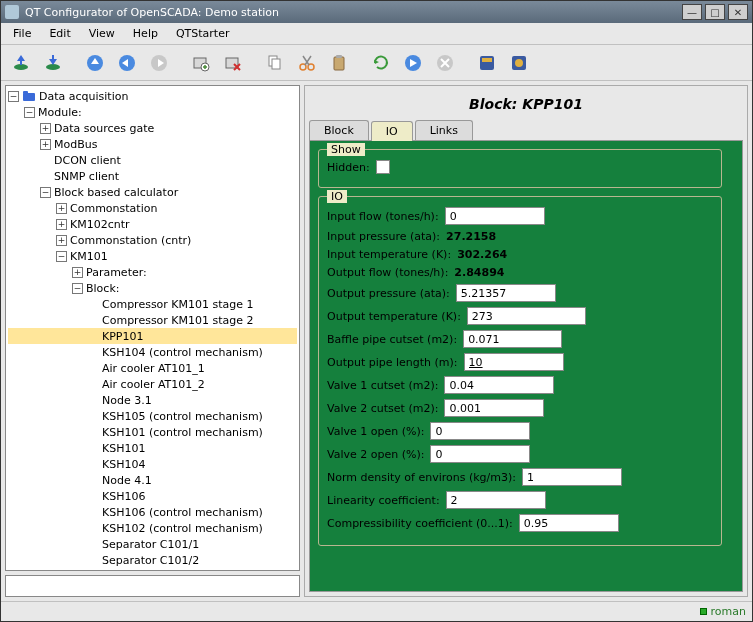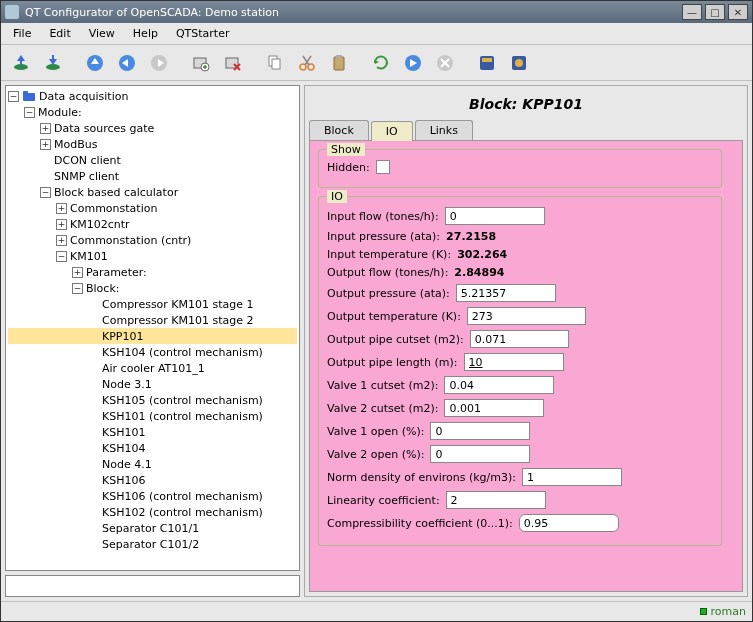--- a/index.html
+++ b/index.html
@@ -23,21 +23,21 @@
 .expander { width: 11px; height: 11px; border: 1px solid #777; background: #fff; display: flex; align-items: center; justify-content: center; font-size: 9px; line-height: 1; margin-right: 3px; color: #333; }
 .expander.blank { border: none; background: transparent; }
 .tree-icon { width: 14px; height: 14px; margin-right: 3px; display: inline-flex; align-items: center; justify-content: center; }
 .indent { display: inline-block; }
 .bottom-input { height: 22px; border: 1px solid #888; background: #fff; }
 .right-pane { flex: 1; background: #e8e8e8; border: 1px solid #aaa; display: flex; flex-direction: column; padding: 4px; min-height: 0; }
 .block-title { text-align: center; font-weight: bold; font-style: italic; font-size: 14px; padding: 6px 0; }
 .tab-bar { display: flex; align-items: flex-end; height: 22px; position: relative; z-index: 2; }
 .tab { padding: 3px 14px; border: 1px solid #999; border-bottom: none; background: #dcdcdc; margin-right: 2px; border-radius: 3px 3px 0 0; position: relative; cursor: pointer; }
 .tab.active { background: #eeecc8; top: 1px; }
-.tab-content { flex: 1; border: 1px solid #999; background: #f9a8d4; padding: 8px 20px 8px 8px; overflow-y: scroll; position: relative; min-height: 0; }
+.tab-content { flex: 1; border: 1px solid #999; background: #15803d; padding: 8px 20px 8px 8px; overflow-y: scroll; position: relative; min-height: 0; }
 .group { border: 1px solid #b8b690; border-radius: 3px; padding: 10px 8px 8px; margin-bottom: 8px; position: relative; }
 .group-title { position: absolute; top: -7px; left: 8px; background: #eeecc8; padding: 0 4px; font-size: 11px; }
 .form-row { display: flex; align-items: center; margin-bottom: 5px; gap: 6px; }
 .form-label { white-space: nowrap; }
 .form-input { border: 1px solid #888; background: #fff; height: 18px; padding: 0 4px; font-size: 11px; }
 .form-static { font-weight: bold; }
 .checkbox { width: 14px; height: 14px; border: 1px solid #888; background: #fff; }
 .statusbar { height: 20px; background: #e8e8e8; border-top: 1px solid #c0c0c0; display: flex; align-items: center; justify-content: flex-end; padding: 0 6px; gap: 4px; }
 .status-led { width: 7px; height: 7px; background: #2aaa2a; border: 1px solid #060; }
 .status-text { color: #2a7a2a; }
@@ -257,20 +257,25 @@
             </div>
             <div class="tree-row">
               <span class="indent" style="width: 80px;"></span>
               <span class="expander blank"></span>
               <span>KSH104 (control mechanism)</span>
             </div>
             <div class="tree-row">
               <span class="indent" style="width: 80px;"></span>
               <span class="expander blank"></span>
               <span>Air cooler AT101_1</span>
+            </div>
+            <div class="tree-row">
+              <span class="indent" style="width: 80px;"></span>
+              <span class="expander blank"></span>
+              <span>Air cooler AT101_2</span>
             </div>
             <div class="tree-row">
               <span class="indent" style="width: 80px;"></span>
               <span class="expander blank"></span>
               <span>Node 3.1</span>
             </div>
             <div class="tree-row">
               <span class="indent" style="width: 80px;"></span>
               <span class="expander blank"></span>
               <span>KSH105 (control mechanism)</span>
@@ -361,21 +366,21 @@
               </div>
               <div class="form-row">
                 <span class="form-label">Output pressure (ata):</span>
                 <input class="form-input" value="5.21357" style="width: 100px;">
               </div>
               <div class="form-row">
                 <span class="form-label">Output temperature (K):</span>
                 <input class="form-input" value="273" style="width: 119px;">
               </div>
               <div class="form-row">
-                <span class="form-label">Output pipe cutset (m2):</span>
+                <span class="form-label">Baffle pipe cutset (m2):</span>
                 <input class="form-input" value="0.071" style="width: 99px;">
               </div>
               <div class="form-row">
                 <span class="form-label">Output pipe length (m):</span>
                 <input class="form-input" value="10" style="width: 100px; text-decoration: underline;">
               </div>
               <div class="form-row">
                 <span class="form-label">Valve 1 cutset (m2):</span>
                 <input class="form-input" value="0.04" style="width: 110px;">
               </div>
@@ -394,21 +399,21 @@
               <div class="form-row">
                 <span class="form-label">Norm density of environs (kg/m3):</span>
                 <input class="form-input" value="1" style="width: 100px;">
               </div>
               <div class="form-row">
                 <span class="form-label">Linearity coefficient:</span>
                 <input class="form-input" value="2" style="width: 100px;">
               </div>
               <div class="form-row">
                 <span class="form-label">Compressibility coefficient (0...1):</span>
-                <input class="form-input" value="0.95" style="width: 100px; border-radius: 6px;">
+                <input class="form-input" value="0.95" style="width: 100px;">
               </div>
             </div>
         </div>
       </div>
     </div>
   </div>
 
   <div class="statusbar">
     <span class="status-led"></span>
     <span class="status-text">roman</span>

